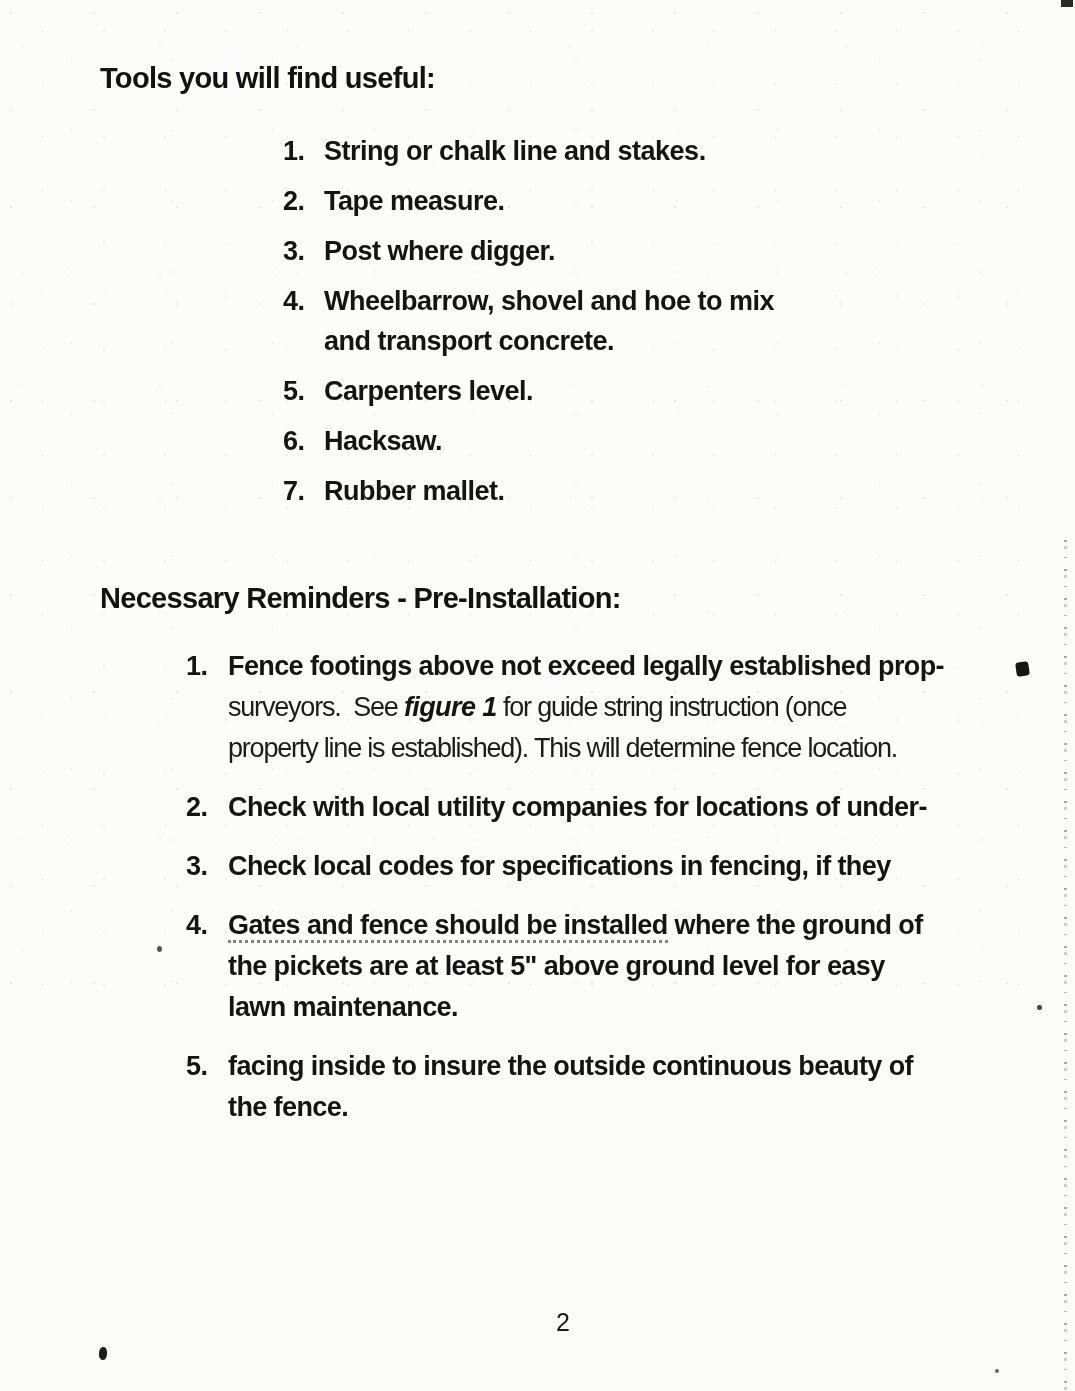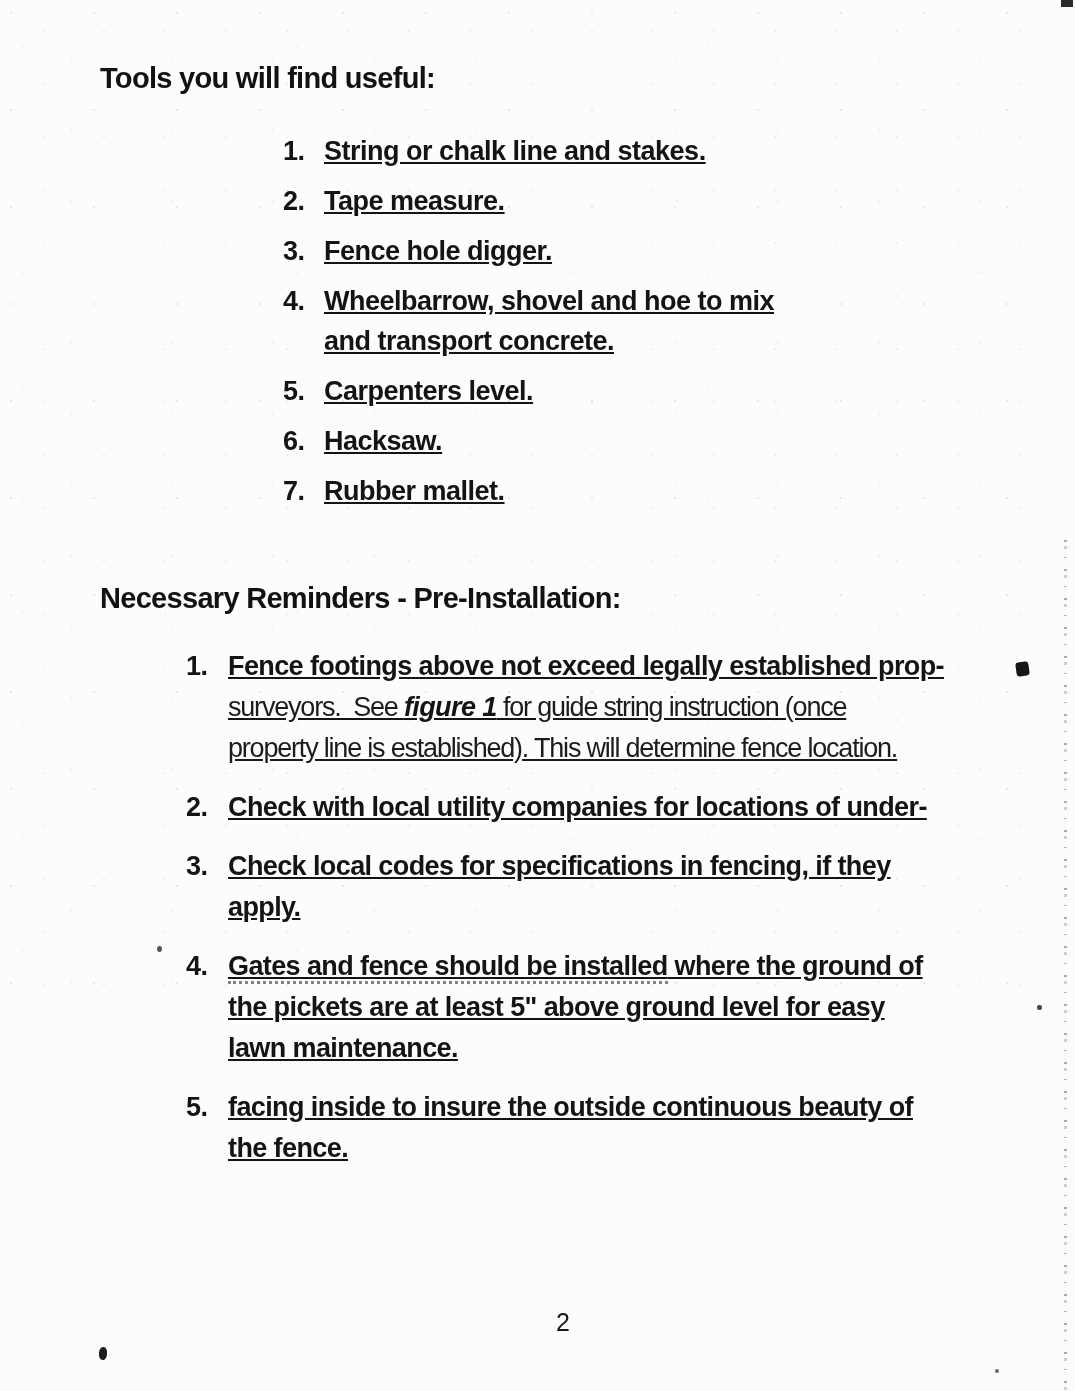--- a/index.html
+++ b/index.html
@@ -24,21 +24,21 @@
     font-size:29px;font-weight:700;letter-spacing:-.7px;
     line-height:36px;white-space:nowrap;color:#121212;
   }
   .h-tools{left:100px;top:60px;}
   .h-rem{left:100px;top:580px;}
 
   ol.doclist{list-style:none;margin:0;padding:0;position:absolute;}
   ol.doclist li{display:flex;align-items:flex-start;}
   .num{flex-shrink:0;font-weight:700;}
   .txt{flex-grow:1;}
-  .ln{white-space:nowrap;text-decoration:underline;}
+  .ln{white-space:nowrap;}
 
   .tools-list{left:283px;top:131px;width:560px;}
   .tools-list li{margin-bottom:10px;}
   .tools-list .num{width:41px;}
   .tools-list{font-size:27px;font-weight:700;letter-spacing:-.5px;line-height:40px;color:#141414;}
 
   .rem-list{left:186px;top:646px;width:870px;}
   .rem-list li{margin-bottom:18px;}
   .rem-list .num{width:42px;}
   .rem-list{font-size:27px;font-weight:700;letter-spacing:-.6px;line-height:41px;color:#141414;}
@@ -85,21 +85,21 @@
     </li>
     <li>
       <span class="num">2.</span>
       <div class="txt">
           <div class="ln">Tape measure.</div>
         </div>
     </li>
     <li>
       <span class="num">3.</span>
       <div class="txt">
-          <div class="ln">Fence hole digger.</div>
+          <div class="ln">Post where digger.</div>
         </div>
     </li>
     <li>
       <span class="num">4.</span>
       <div class="txt">
         <div class="ln">Wheelbarrow, shovel and hoe to mix</div>
         <div class="ln">and transport concrete.</div>
       </div>
     </li>
     <li>
@@ -136,21 +136,20 @@
     <li>
       <span class="num">2.</span>
       <div class="txt">
         <div class="ln">Check with local utility companies for locations of under-</div>
       </div>
     </li>
     <li>
       <span class="num">3.</span>
       <div class="txt">
         <div class="ln">Check local codes for specifications in fencing, if they</div>
-        <div class="ln">apply.</div>
       </div>
     </li>
     <li>
       <span class="num">4.</span>
       <div class="txt">
         <div class="ln"><span class="dotln">Gates and fence should be installed</span><span> where the ground of</span></div>
         <div class="ln">the pickets are at least 5" above ground level for easy</div>
         <div class="ln">lawn maintenance.</div>
       </div>
     </li>

